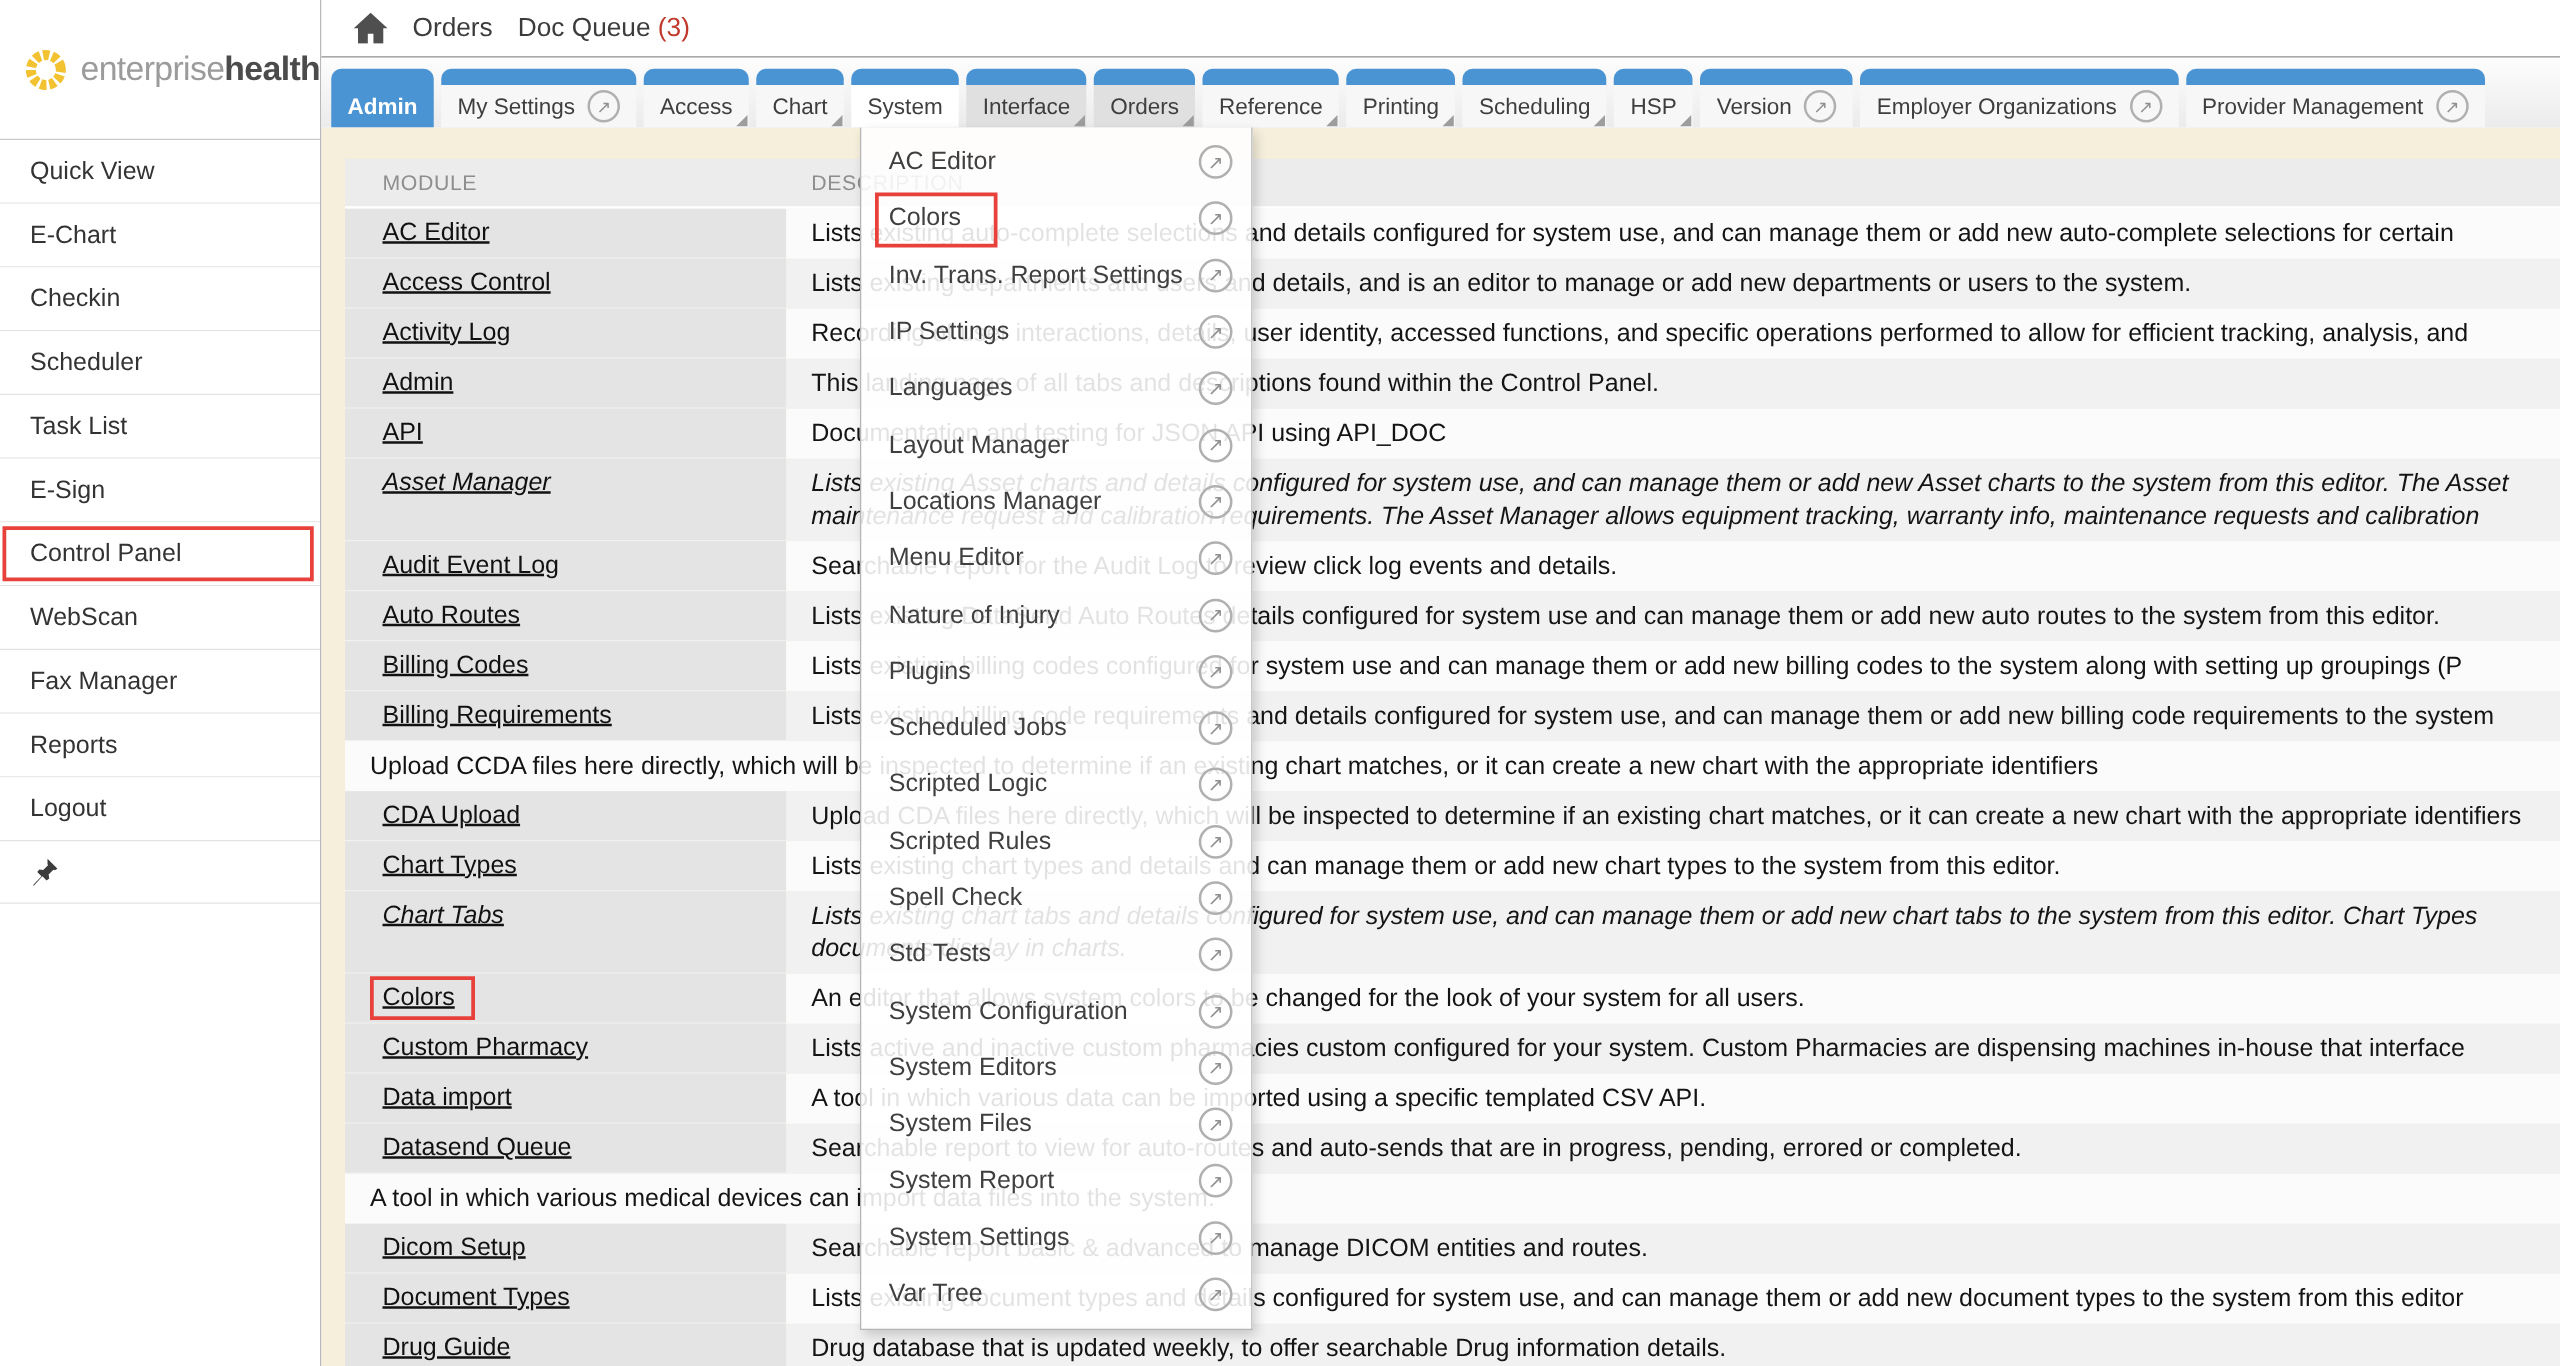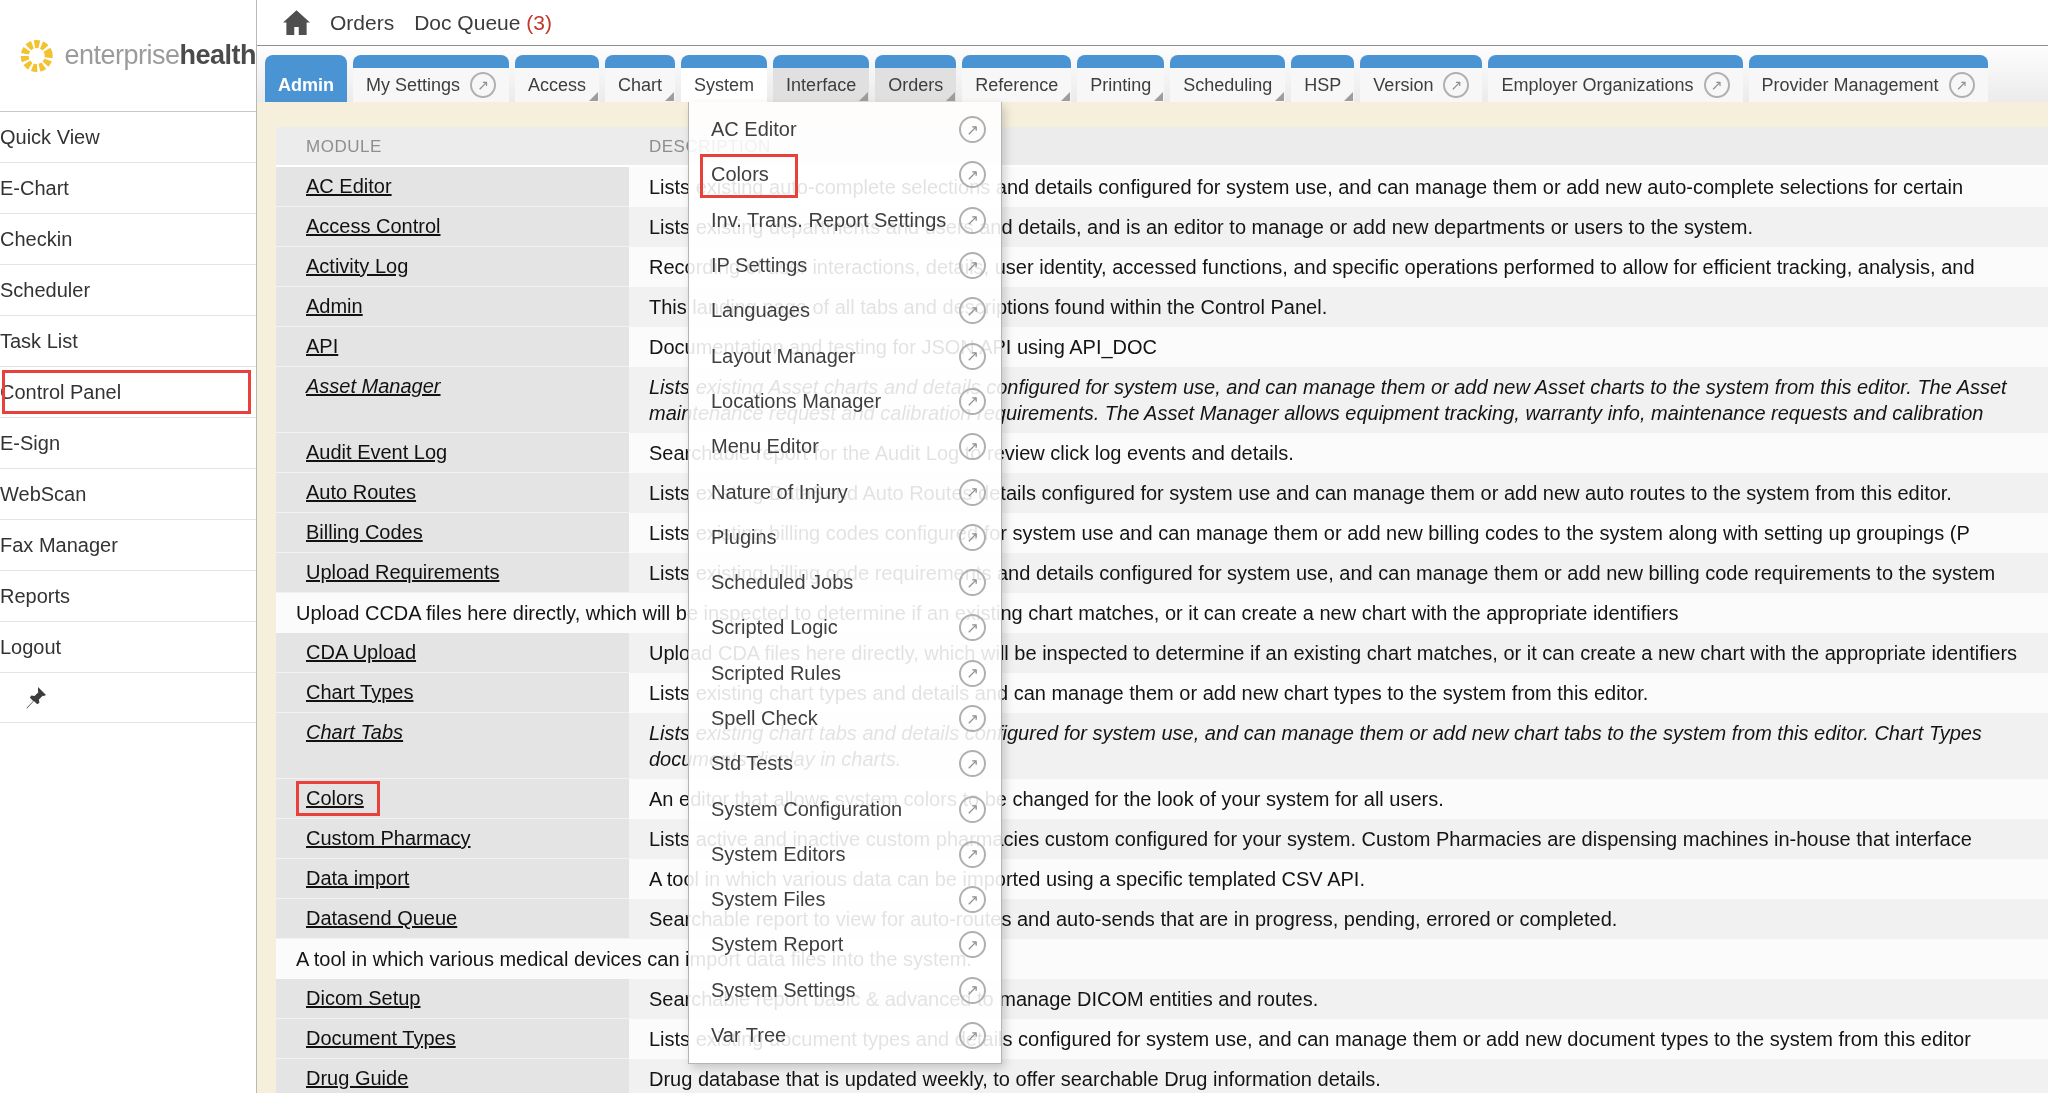--- a/index.html
+++ b/index.html
@@ -6,21 +6,21 @@
   html,body { width:2048px; height:1093px; }
   body { position:relative; font-family:"Liberation Sans", sans-serif; background:#fff; overflow:hidden; }
 
   
   .sidebar { position:absolute; left:0; top:0; width:257px; height:1093px; background:#fff;
              border-right:1px solid #b9b9b9; z-index:10; }
   .logo { height:112px; display:flex; align-items:center; gap:10px; padding-left:19px;
           border-bottom:1px solid #c9c9c9; }
   .logo-text { font-size:27px; color:#9b9b9b; letter-spacing:-0.5px; white-space:nowrap; }
   .logo-text .lt2 { color:#4b4b4b; font-weight:bold; }
-  .side-item { position:relative; height:51px; line-height:51px; font-size:20px;
+  .side-item { position:relative; height:51px; line-height:51px; padding-left:24px; font-size:20px;
                color:#333; border-bottom:1px solid #e3e3e3; cursor:pointer; background:#fff; }
   .side-item.red-box::after { content:""; position:absolute; left:2px; right:5px; top:3px; bottom:3px;
                border:3px solid #e8413c; pointer-events:none; }
   .pin-row { height:50px; display:flex; align-items:center; padding-left:26px; border-bottom:1px solid #e3e3e3; }
 
   
   .topbar { position:absolute; left:257px; top:0; right:0; height:46px; background:#fff;
             border-bottom:1px solid #8f8f8f; display:flex; align-items:center; gap:20px; padding-left:26px; }
   .crumb { font-size:21px; color:#3c3c3c; white-space:nowrap; }
   .count { color:#c0392b; }
@@ -94,25 +94,25 @@
   </div>
         <div class="side-item">
     <span class="side-label">Checkin</span>
   </div>
         <div class="side-item">
     <span class="side-label">Scheduler</span>
   </div>
         <div class="side-item">
     <span class="side-label">Task List</span>
   </div>
+        <div class="side-item">
+    <span class="side-label">E-Sign</span>
+  </div>
         <div class="side-item red-box">
     <span class="side-label">Control Panel</span>
-  </div>
-        <div class="side-item">
-    <span class="side-label">E-Sign</span>
   </div>
         <div class="side-item">
     <span class="side-label">WebScan</span>
   </div>
         <div class="side-item">
     <span class="side-label">Fax Manager</span>
   </div>
         <div class="side-item">
     <span class="side-label">Reports</span>
   </div>
@@ -311,21 +311,21 @@
           <div class="row">
     <div class="mcell">
       <a class="mlink">Billing Codes</a>
     </div>
     <div class="dcell">
               <div class="dline">Lists existing billing codes configured for system use and can manage them or add new billing codes to the system along with setting up groupings (P</div>
             </div>
   </div>
           <div class="row">
     <div class="mcell">
-      <a class="mlink">Upload Requirements</a>
+      <a class="mlink">Billing Requirements</a>
     </div>
     <div class="dcell">
               <div class="dline">Lists existing billing code requirements and details configured for system use, and can manage them or add new billing code requirements to the system</div>
             </div>
   </div>
           <div class="row">
     <div class="dcell">
               <div class="dline">Upload CCDA files here directly, which will be inspected to determine if an existing chart matches, or it can create a new chart with the appropriate identifiers</div>
             </div>
   </div>

